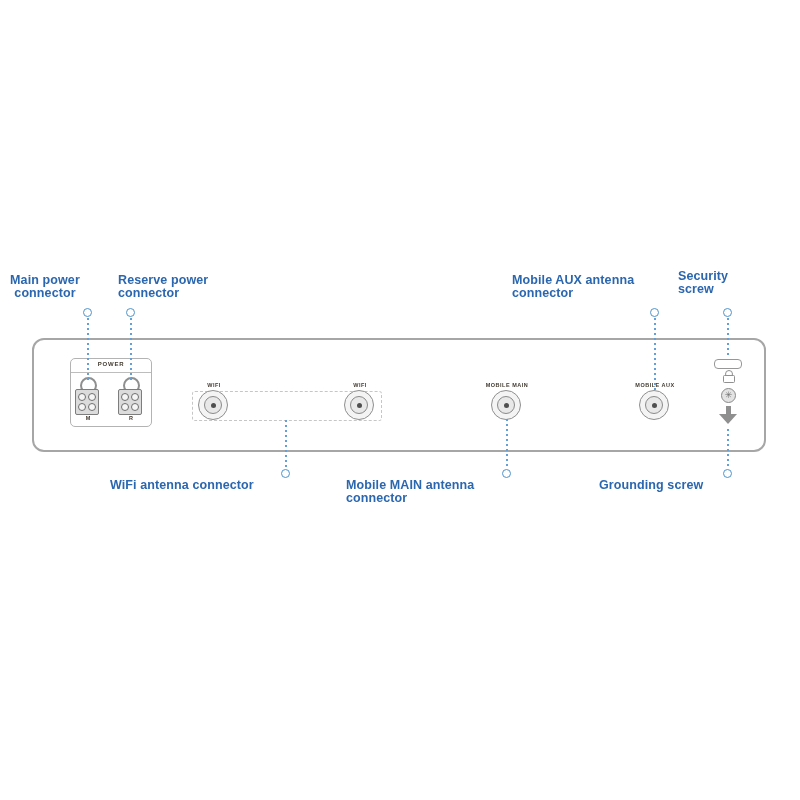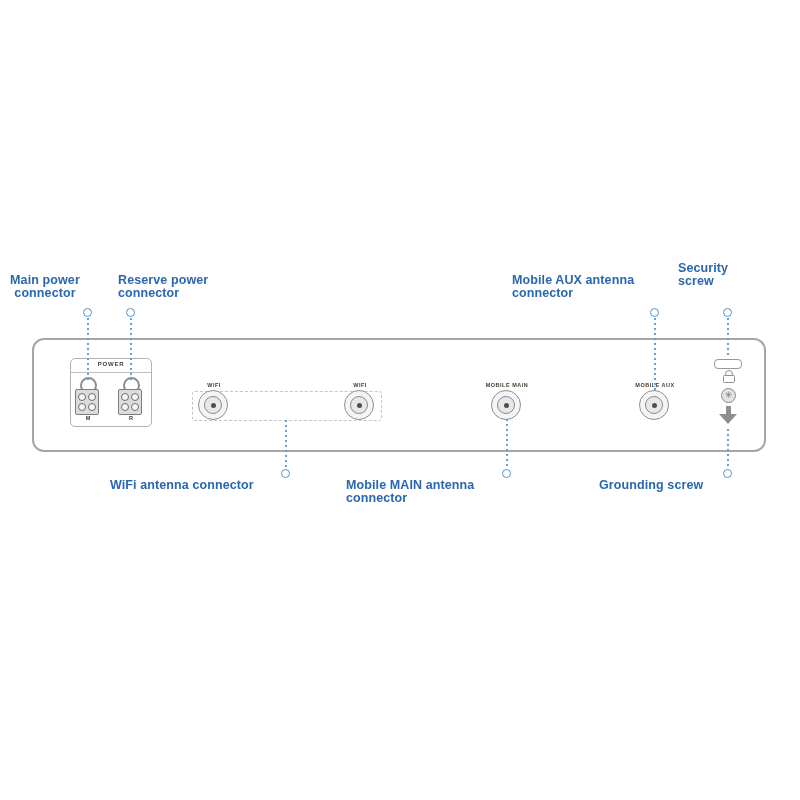--- a/index.html
+++ b/index.html
@@ -117,21 +117,21 @@
     <div>connector</div>
   </div>
   <div class="callout ta-l" style="left:118px;top:274px;width:130px;">
     <div>Reserve power</div>
     <div>connector</div>
   </div>
   <div class="callout ta-r" style="left:512px;top:274px;width:150px;">
     <div>Mobile AUX antenna</div>
     <div>connector</div>
   </div>
-  <div class="callout ta-r" style="left:678px;top:262px;width:60px;">
+  <div class="callout ta-r" style="left:678px;top:270px;width:60px;">
     <div>Security</div>
     <div>screw</div>
   </div>
 
   <div class="leader-dot" style="left:83px;top:308px;"></div>
   <div class="leader z5" style="left:87px;top:318px;height:62px;"></div>
   <div class="leader-dot" style="left:126px;top:308px;"></div>
   <div class="leader z5" style="left:130px;top:318px;height:62px;"></div>
   <div class="leader-dot" style="left:650px;top:308px;"></div>
   <div class="leader z5" style="left:654px;top:318px;height:72px;"></div>

